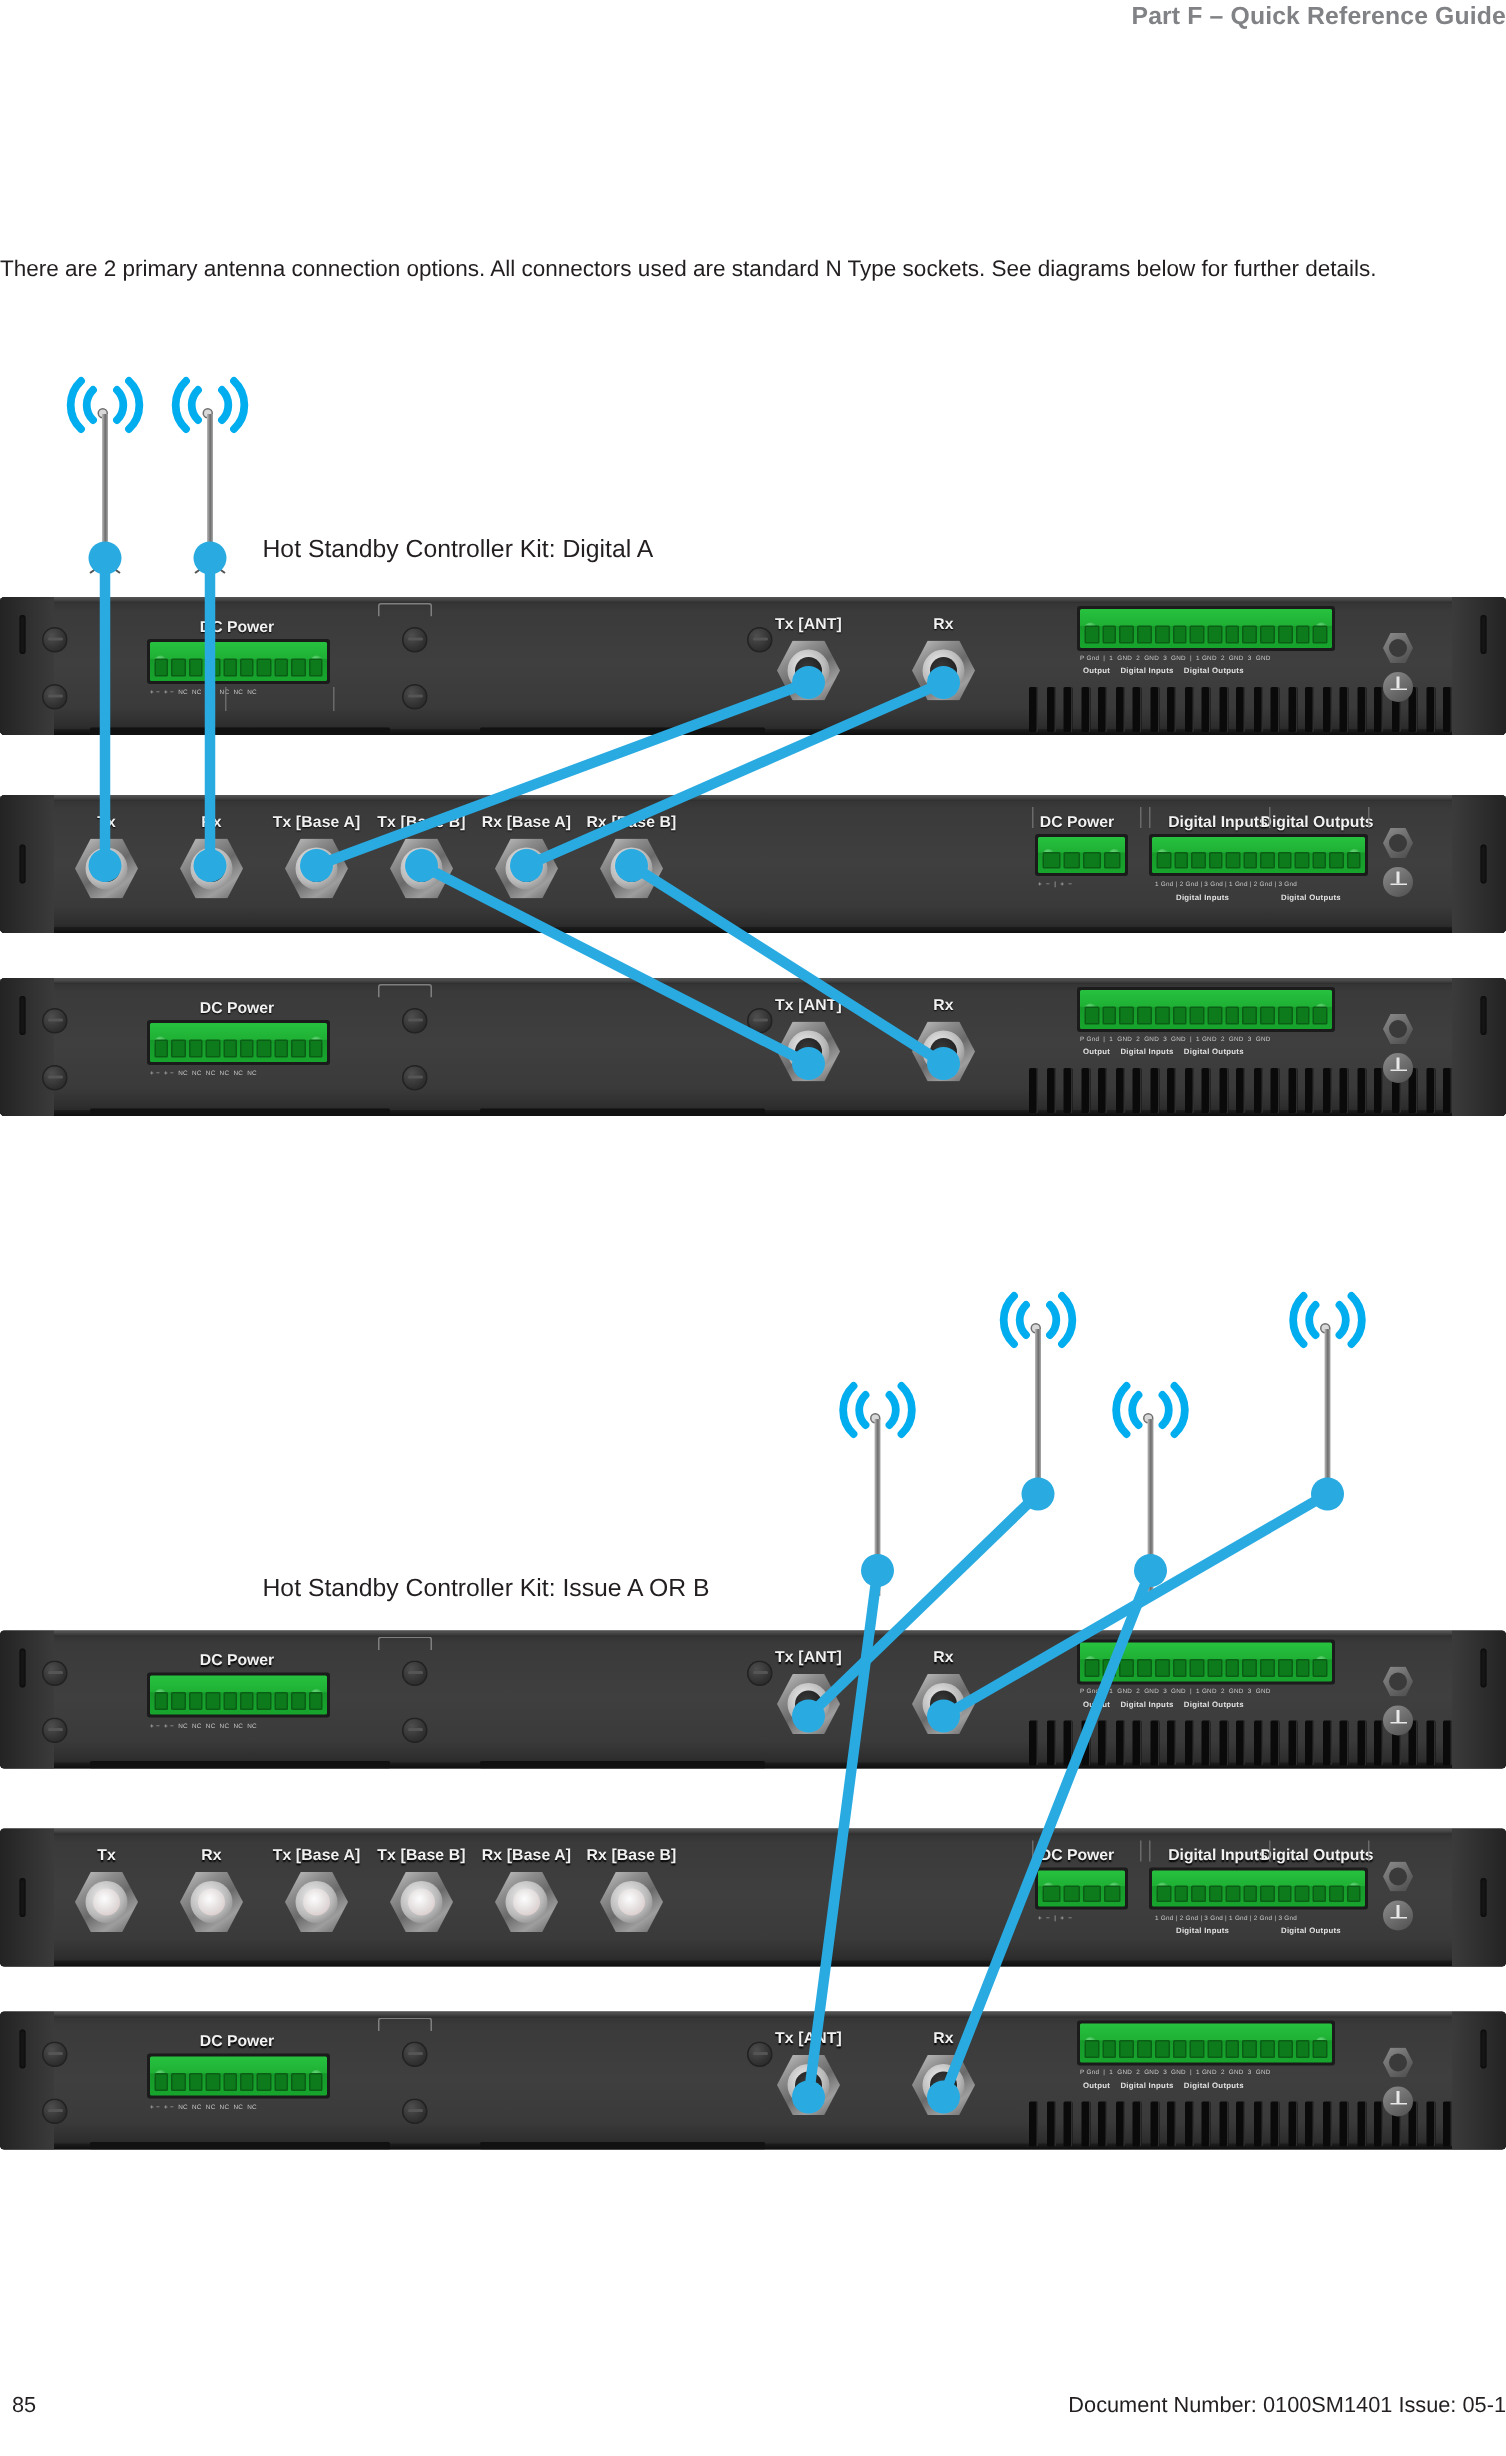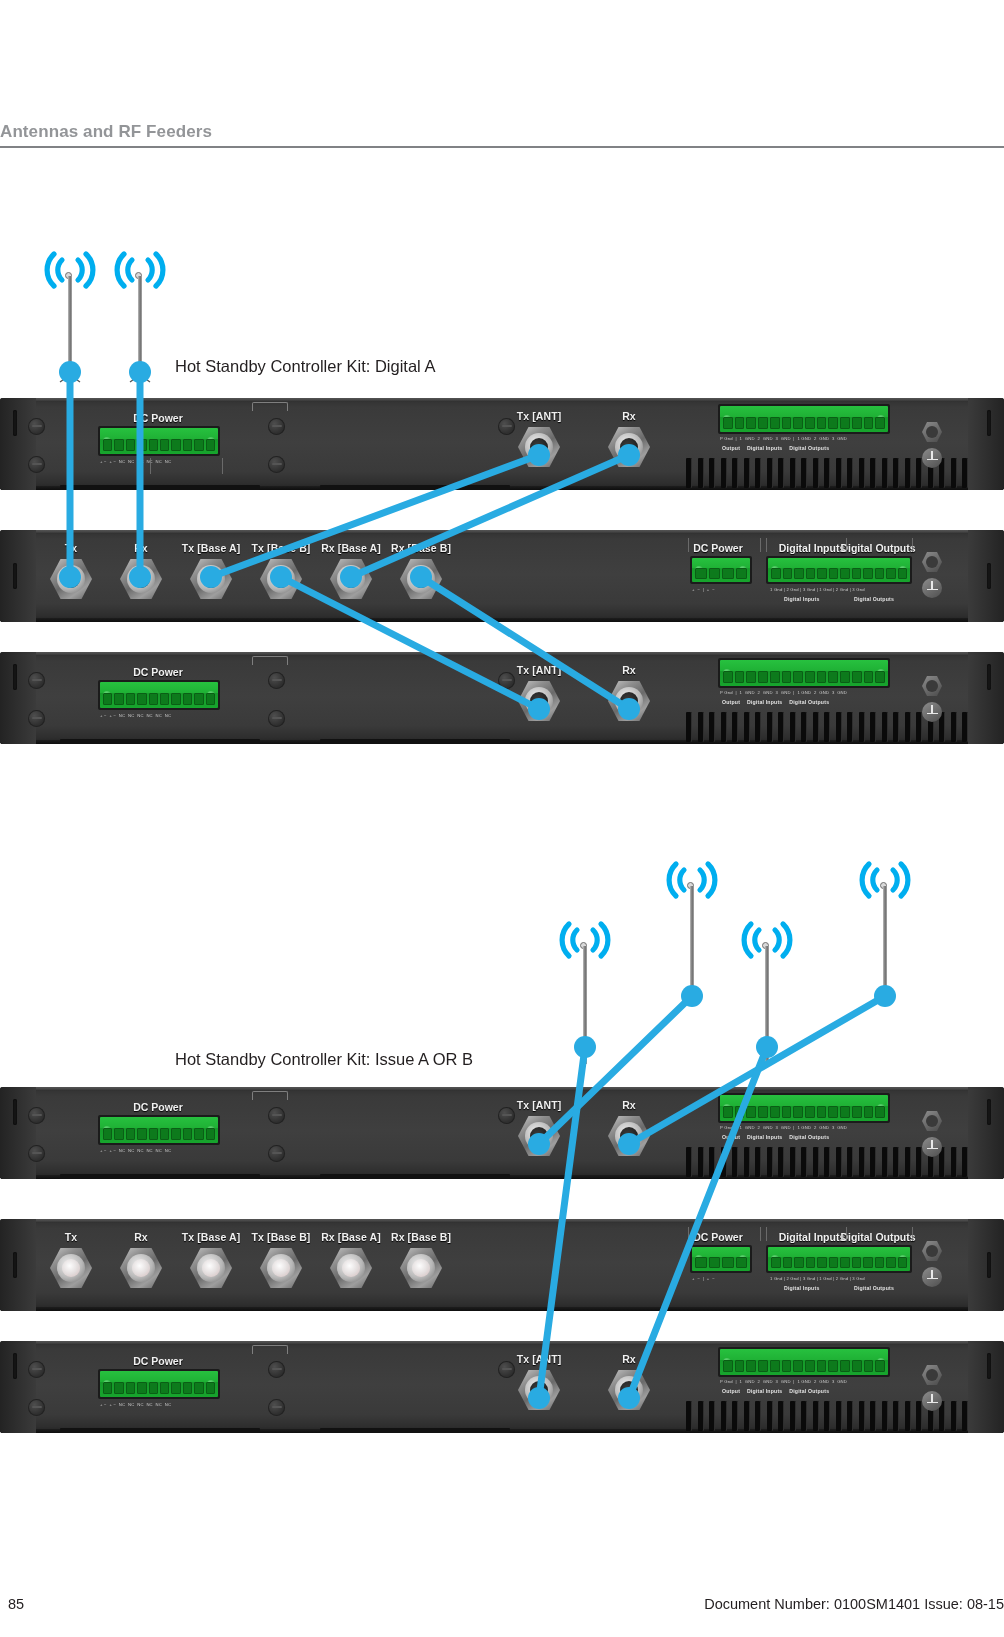--- a/index.html
+++ b/index.html
@@ -192,26 +192,26 @@
   
   .footer{position:absolute;left:0;top:1596px;width:1004px;font-size:14.5px;color:#231f20;}
   .footer .pg{position:absolute;left:8px;top:0;}
   .footer .doc{position:absolute;right:0;top:0;white-space:nowrap;}
 </style>
 </head>
 <body>
 
 <div class="page">
 
-
-  <div class="sec-head">
-    <div class="sec-head-txt">Antennas and RF Feeders</div>
-    <div class="sec-rule"></div>
+  <div class="hdr">
+    <div class="hdr-title">Part F – Quick Reference Guide</div>
   </div>
 
+
+  <div class="intro">There are 2 primary antenna connection options.  All connectors used are standard N Type sockets. See diagrams below for further details.</div>
 
   <div class="diagram" id="diagram-1">
 
     <div class="antenna" style="left:37px;top:10px;">
       <svg class="ant-arcs" viewBox="0 0 66 40">
         <g fill="none" stroke="#00AEEF" stroke-width="5.2" stroke-linecap="round">
           <path d="M25 10 A 14 14 0 0 0 25 30"></path>
           <path d="M17 4 A 22 22 0 0 0 17 36"></path>
           <path d="M41 10 A 14 14 0 0 1 41 30"></path>
           <path d="M49 4 A 22 22 0 0 1 49 36"></path>
@@ -1045,16 +1045,16 @@
         <circle cx="539" cy="289" r="11"></circle>
         <circle cx="629" cy="289" r="11"></circle>
         <circle cx="539" cy="543" r="11"></circle>
         <circle cx="629" cy="543" r="11"></circle>
       </g>
     </svg>
   </div>
 
   <div class="footer">
     <div class="pg">85</div>
-    <div class="doc">Document Number: 0100SM1401   Issue: 08-15</div>
+    <div class="doc">Document Number: 0100SM1401   Issue: 05-1</div>
   </div>
 
 </div>
 
 </body></html>

